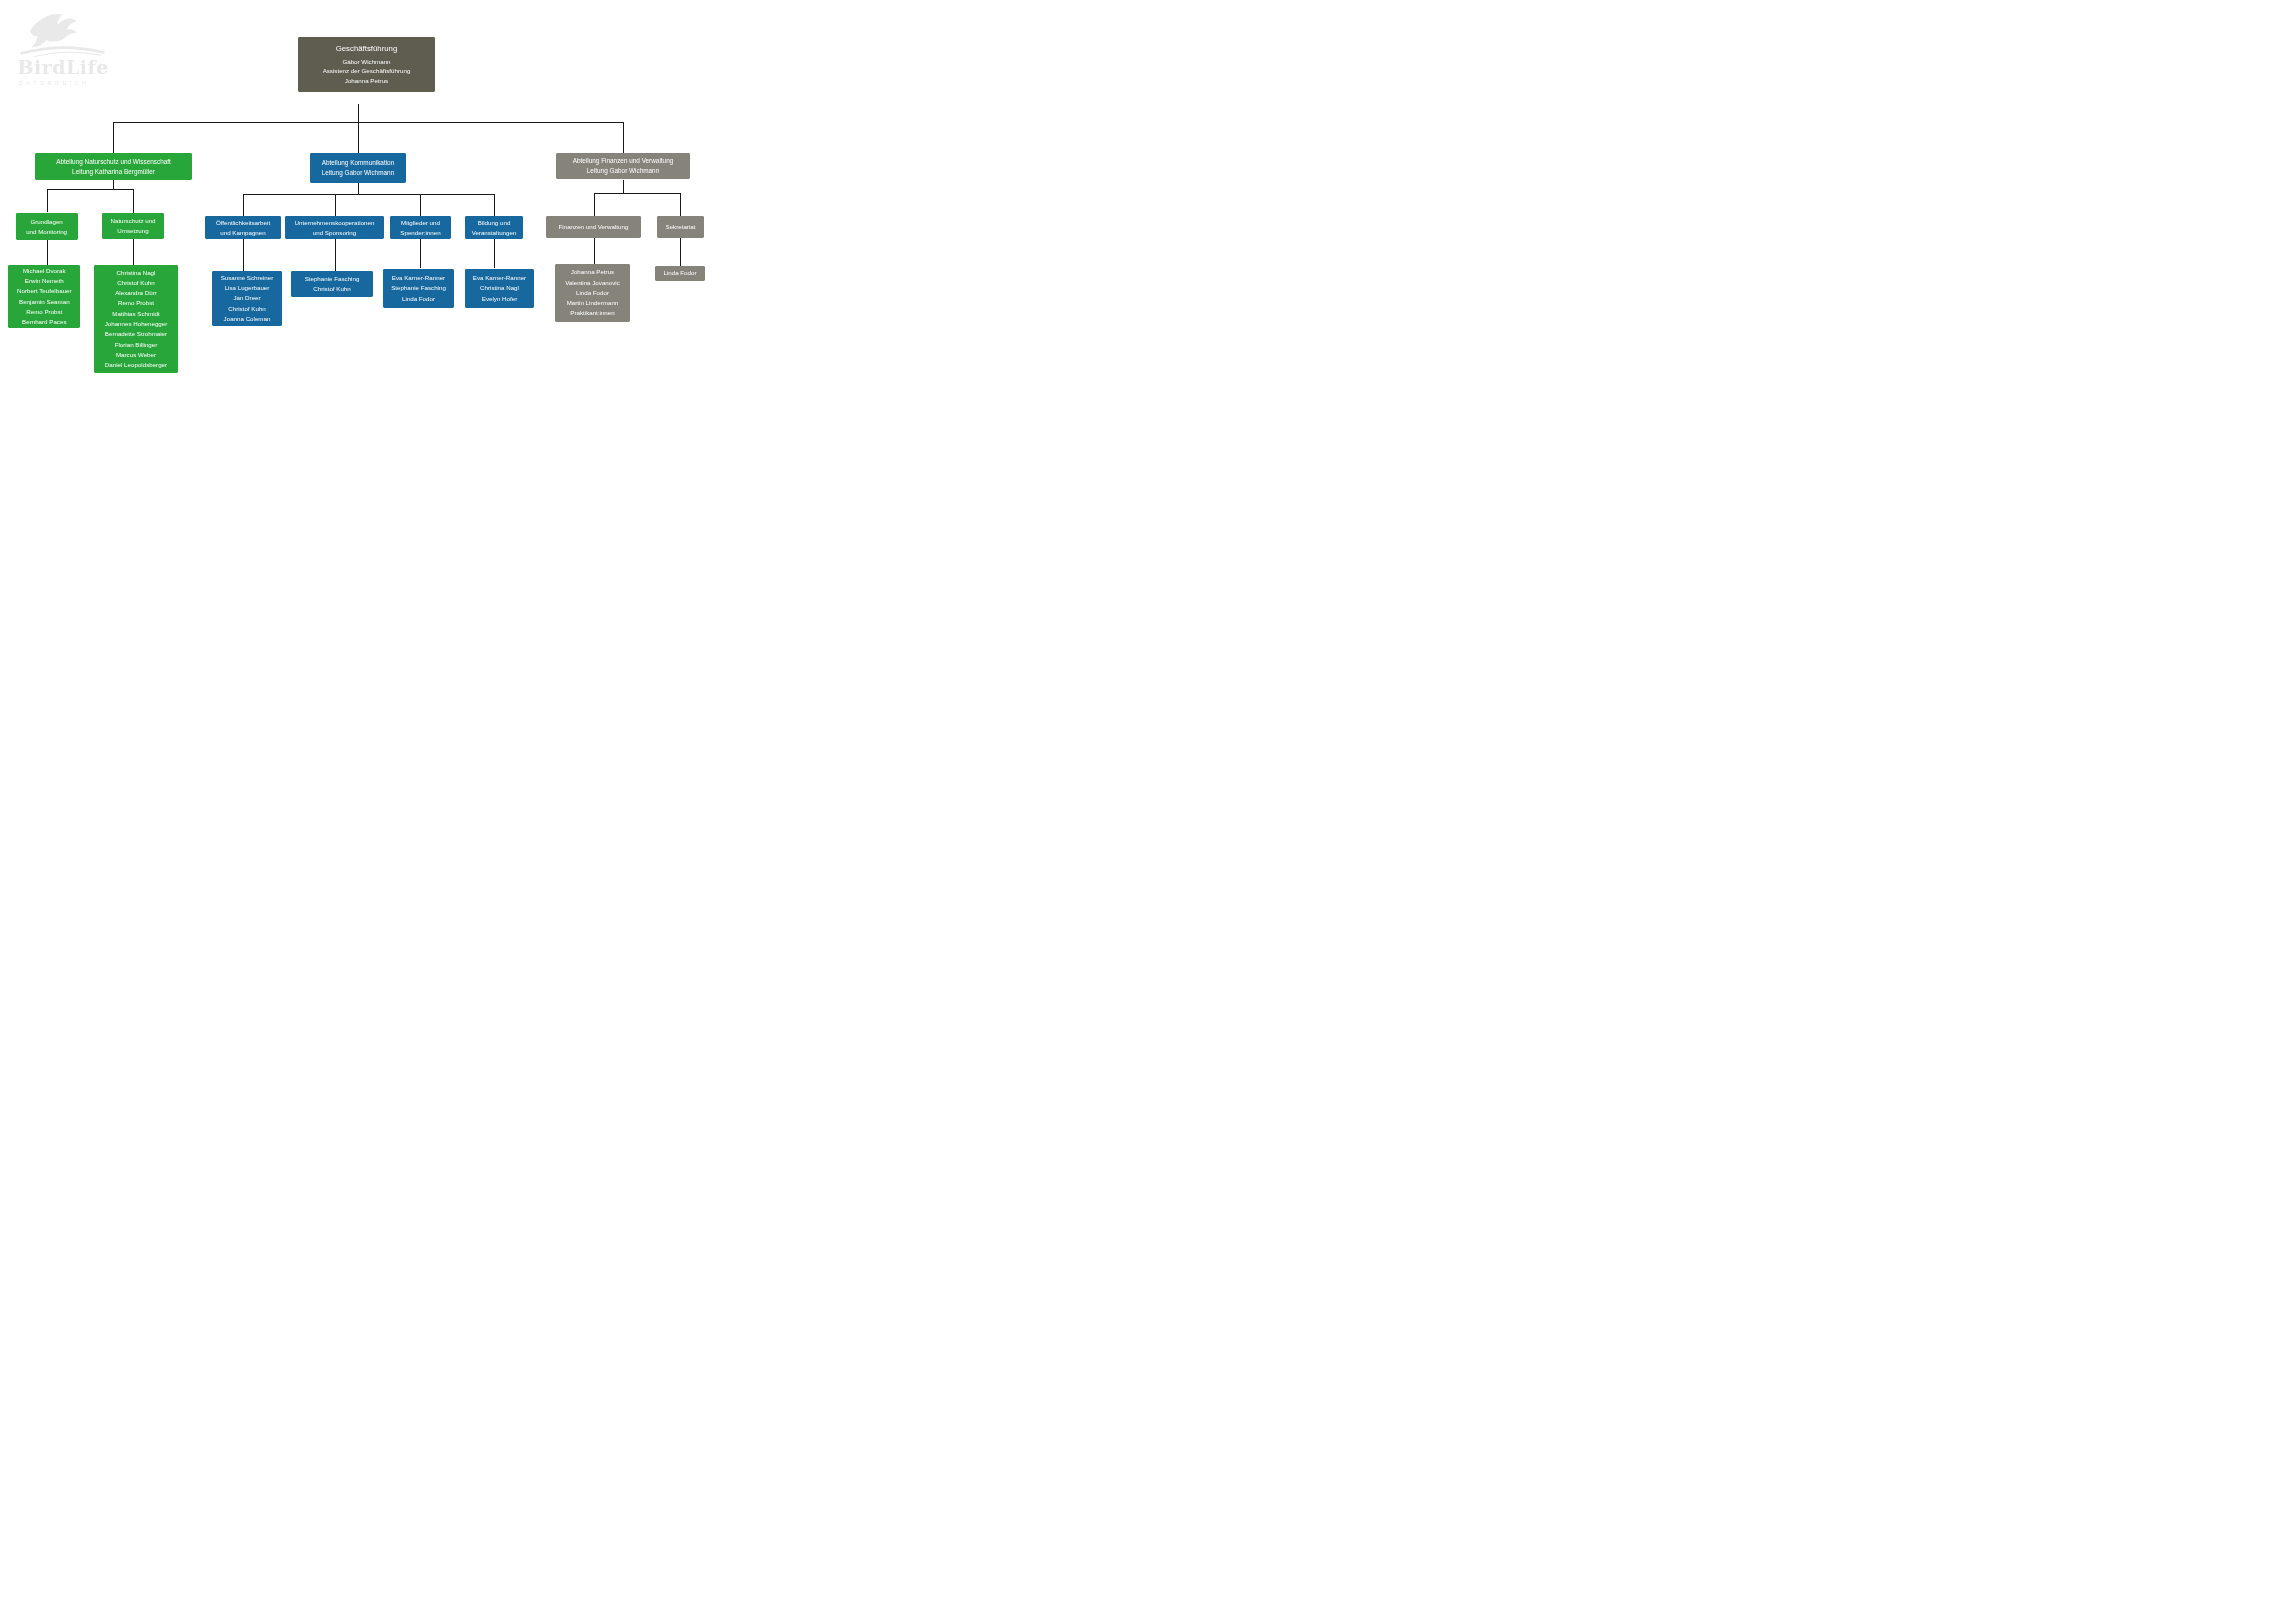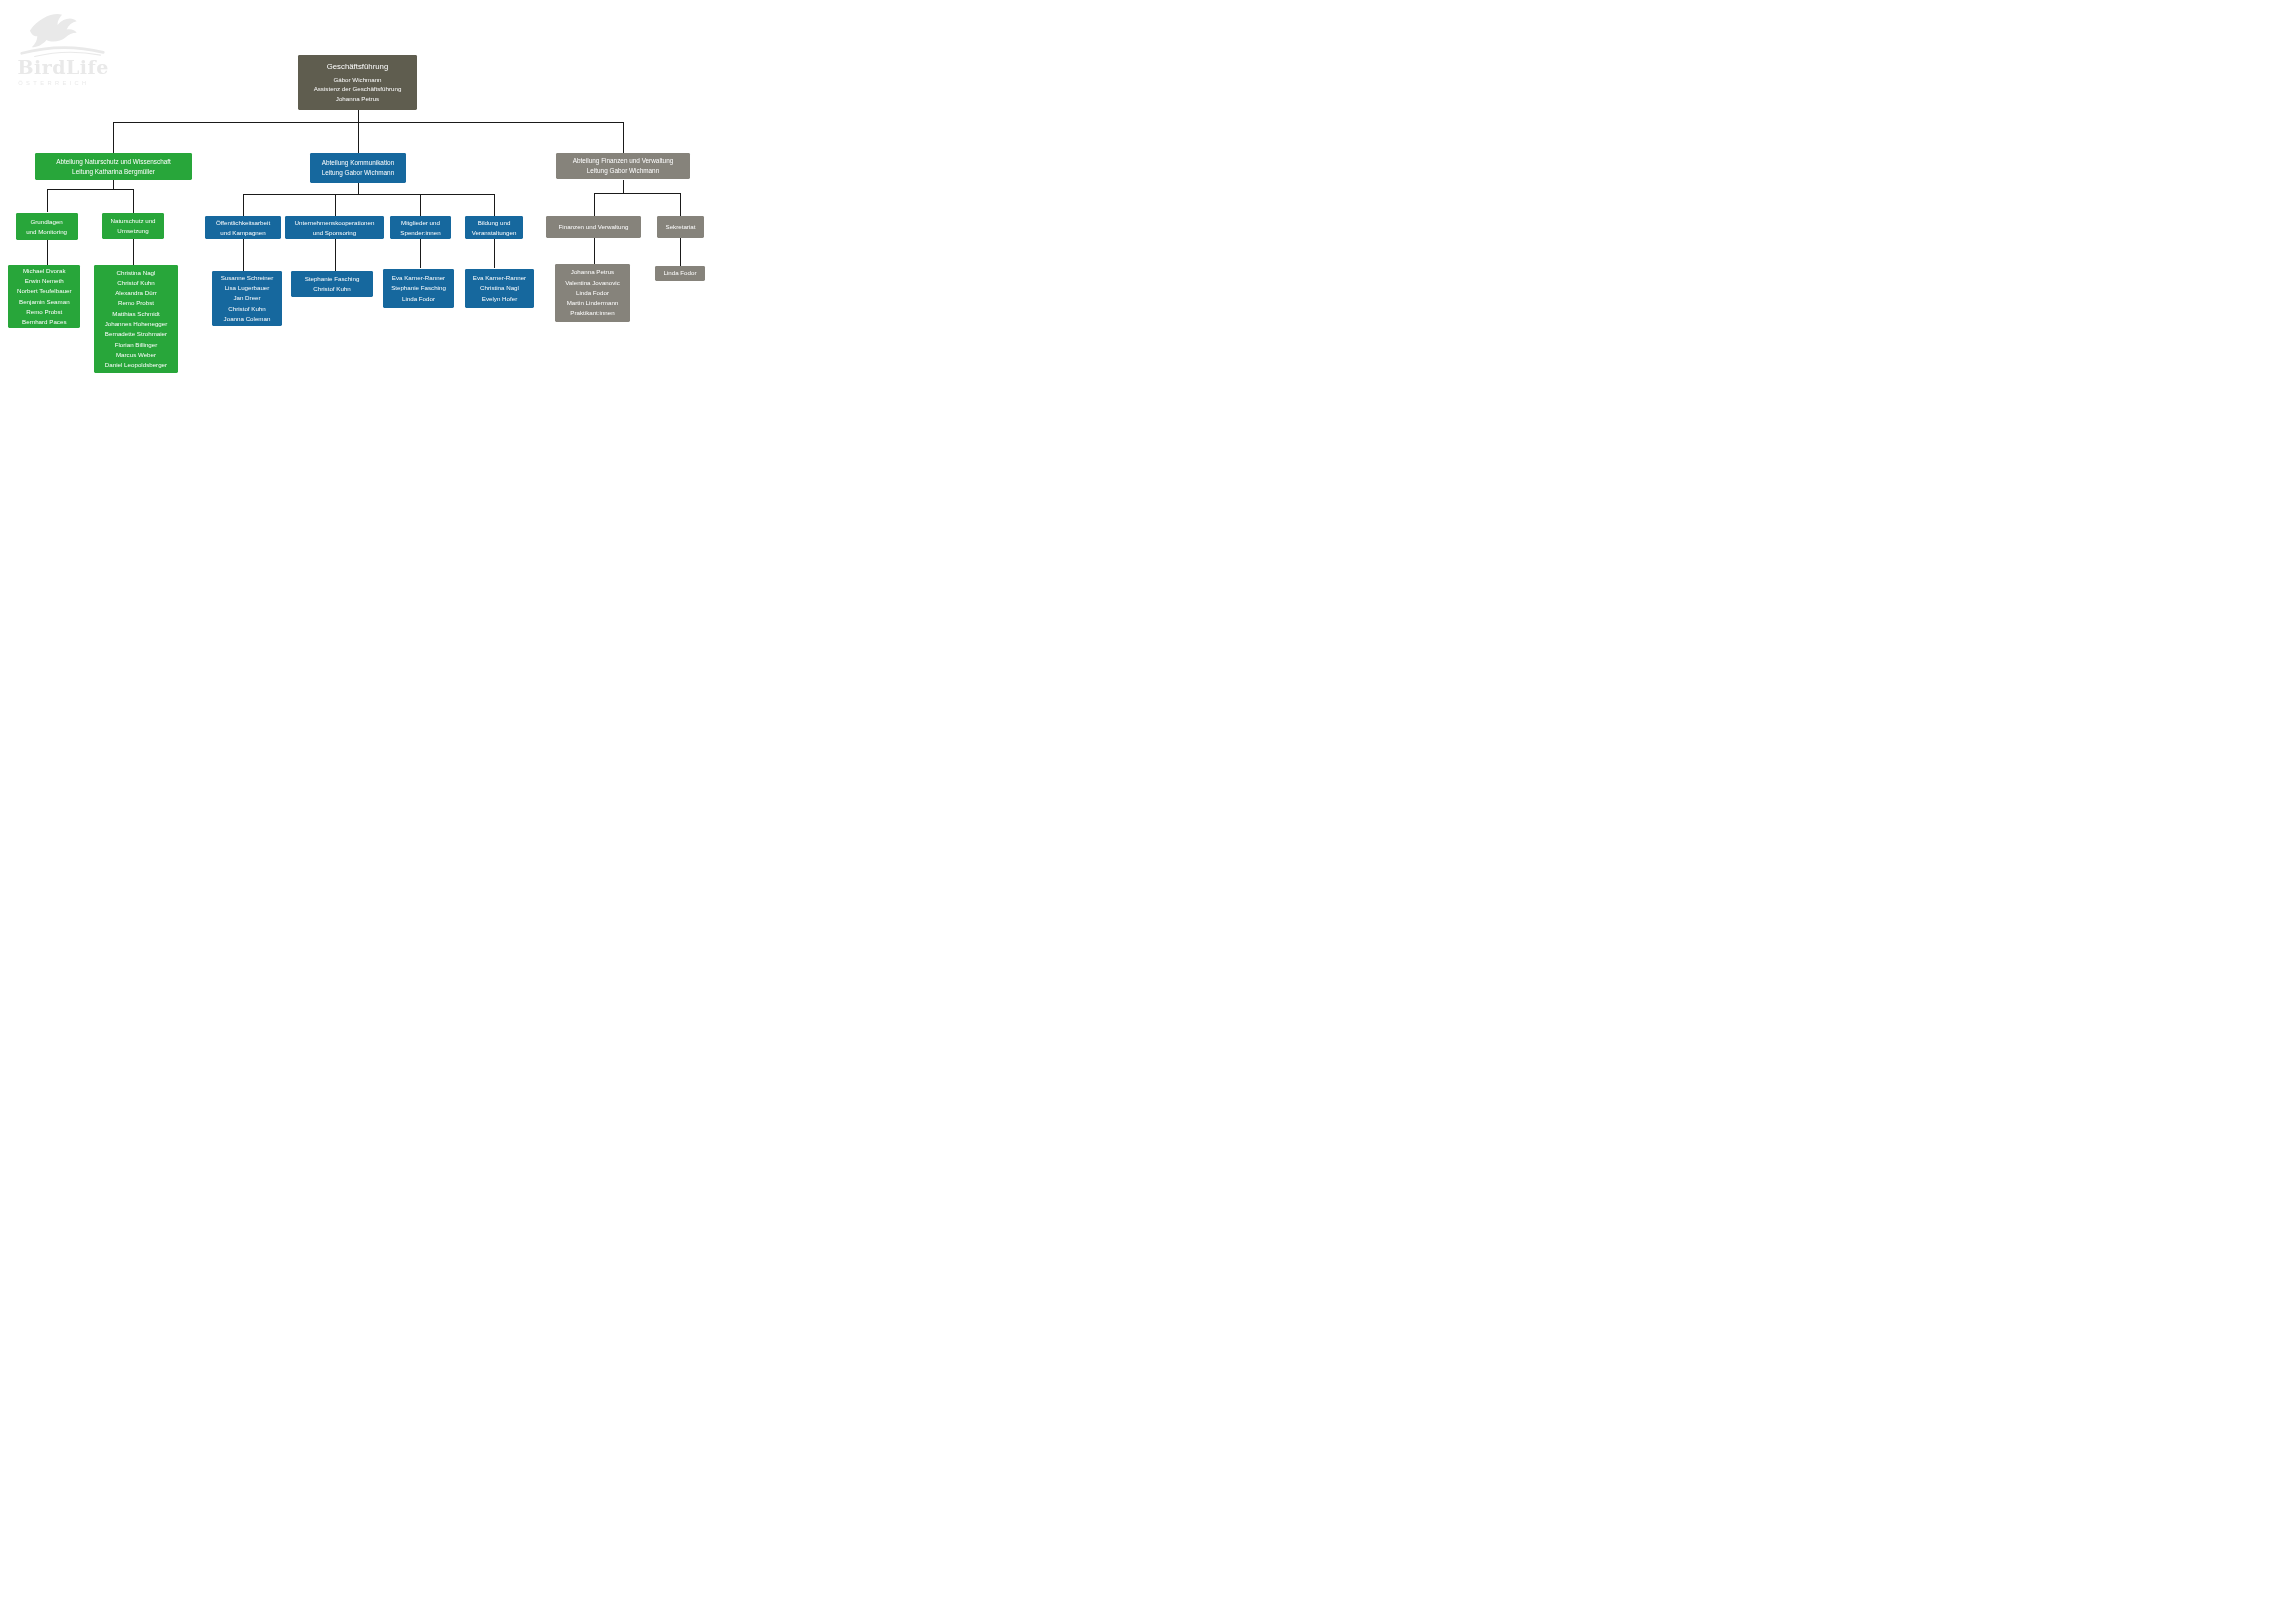--- a/index.html
+++ b/index.html
@@ -86,21 +86,21 @@
 
   <div class="line v" style="left:47px;top:239px;height:26px;"></div>
   <div class="line v" style="left:133px;top:239px;height:27px;"></div>
   <div class="line v" style="left:243px;top:239px;height:32px;"></div>
   <div class="line v" style="left:335px;top:239px;height:32px;"></div>
   <div class="line v" style="left:420px;top:239px;height:29px;"></div>
   <div class="line v" style="left:494px;top:239px;height:29px;"></div>
   <div class="line v" style="left:594px;top:237px;height:27px;"></div>
   <div class="line v" style="left:680px;top:237px;height:29px;"></div>
 
-  <div class="node olive" style="left:298px;top:55px;width:119px;height:55px;">
+  <div class="node olive" style="left:298px;top:37px;width:137px;height:55px;">
     <div class="root-title">Geschäftsführung</div>
     <div class="root-line">Gábor Wichmann</div>
     <div class="root-line">Assistenz der Geschäftsführung</div>
     <div class="root-line">Johanna Petrus</div>
   </div>
 
   <div class="node green" style="left:35px;top:153px;width:157px;height:27px;">
     <div class="dept-line">Abteilung Naturschutz und Wissenschaft</div>
     <div class="dept-line">Leitung Katharina Bergmüller</div>
   </div>

